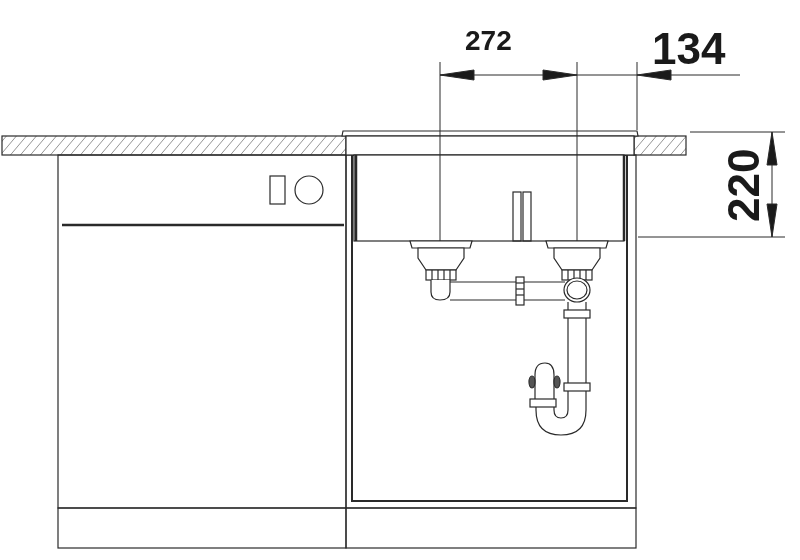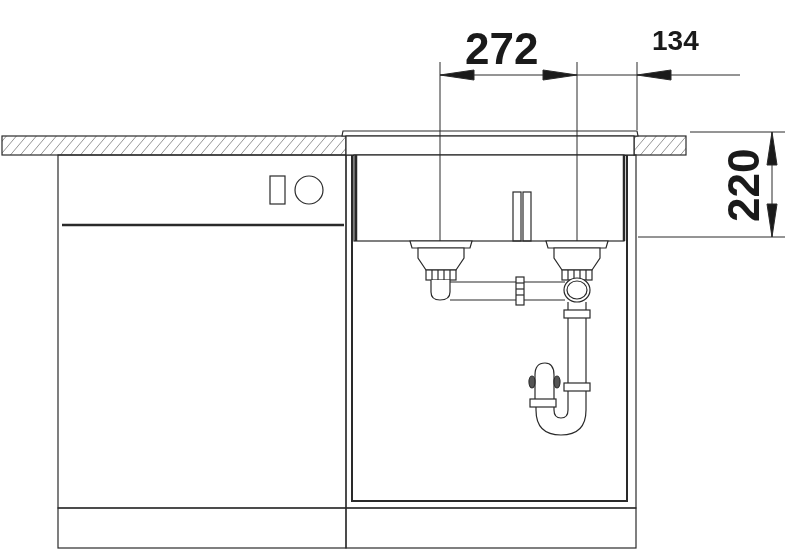--- a/index.html
+++ b/index.html
@@ -1,20 +1,20 @@
 <!DOCTYPE html>
 <html><head>
 <meta charset="utf-8">
 <style>
   html, body { margin:0; padding:0; background:#ffffff; }
   body { width:800px; height:560px; overflow:hidden; position:relative; font-family:"Liberation Sans", sans-serif; }
   svg { position:absolute; left:0; top:0; }
   .dim-label { position:absolute; font-family:"Liberation Sans", sans-serif; font-weight:bold; color:#1a1a1a; line-height:1; }
-  #dim-272 { left:465px; top:27px; font-size:44px; }
-  #dim-134 { left:652px; top:27px; font-size:28px; }
+  #dim-272 { left:465px; top:27px; font-size:28px; }
+  #dim-134 { left:652px; top:27px; font-size:44px; }
   #dim-220 { left:720px; top:205px; font-size:44px; transform:rotate(-90deg); transform-origin:left top; }
 </style>
 </head>
 <body>
 
 <svg width="800" height="560" viewBox="0 0 800 560">
   <defs>
     <pattern id="hatch" patternUnits="userSpaceOnUse" width="10" height="20" patternTransform="skewX(-40)">
       <line x1="0" y1="0" x2="0" y2="20" stroke="#2a2a2a" stroke-width="1"></line>
     </pattern>

